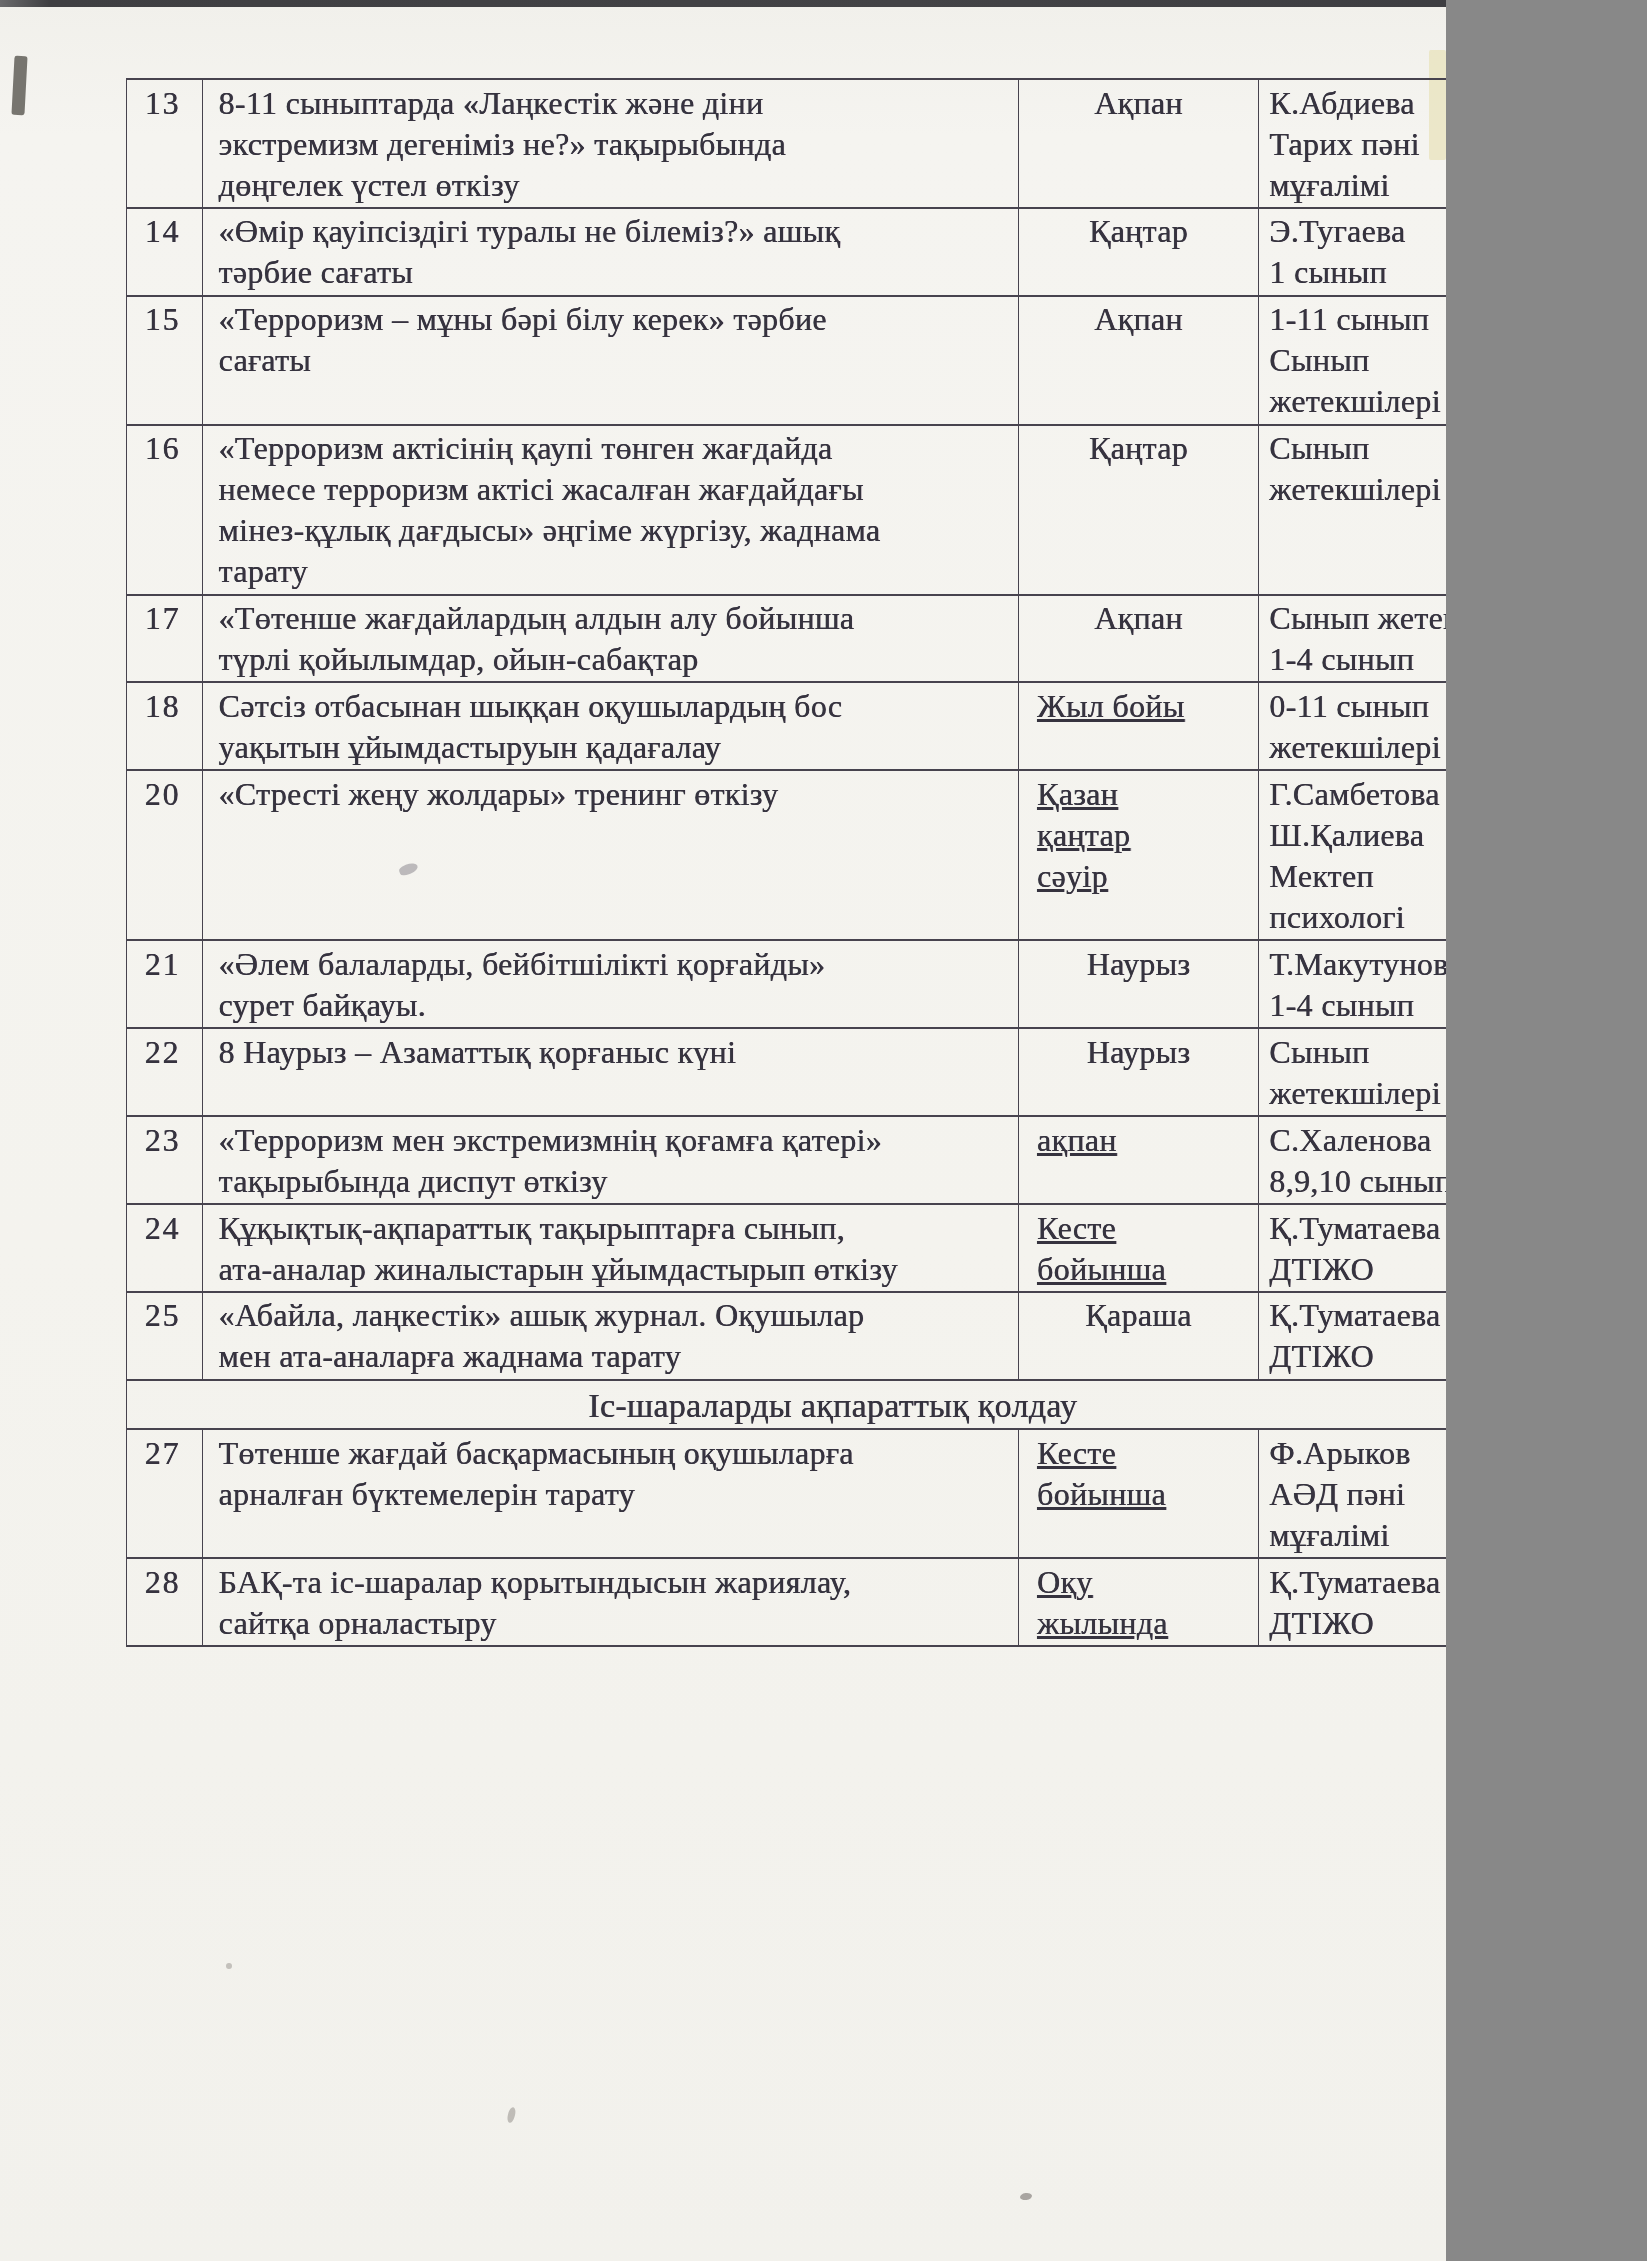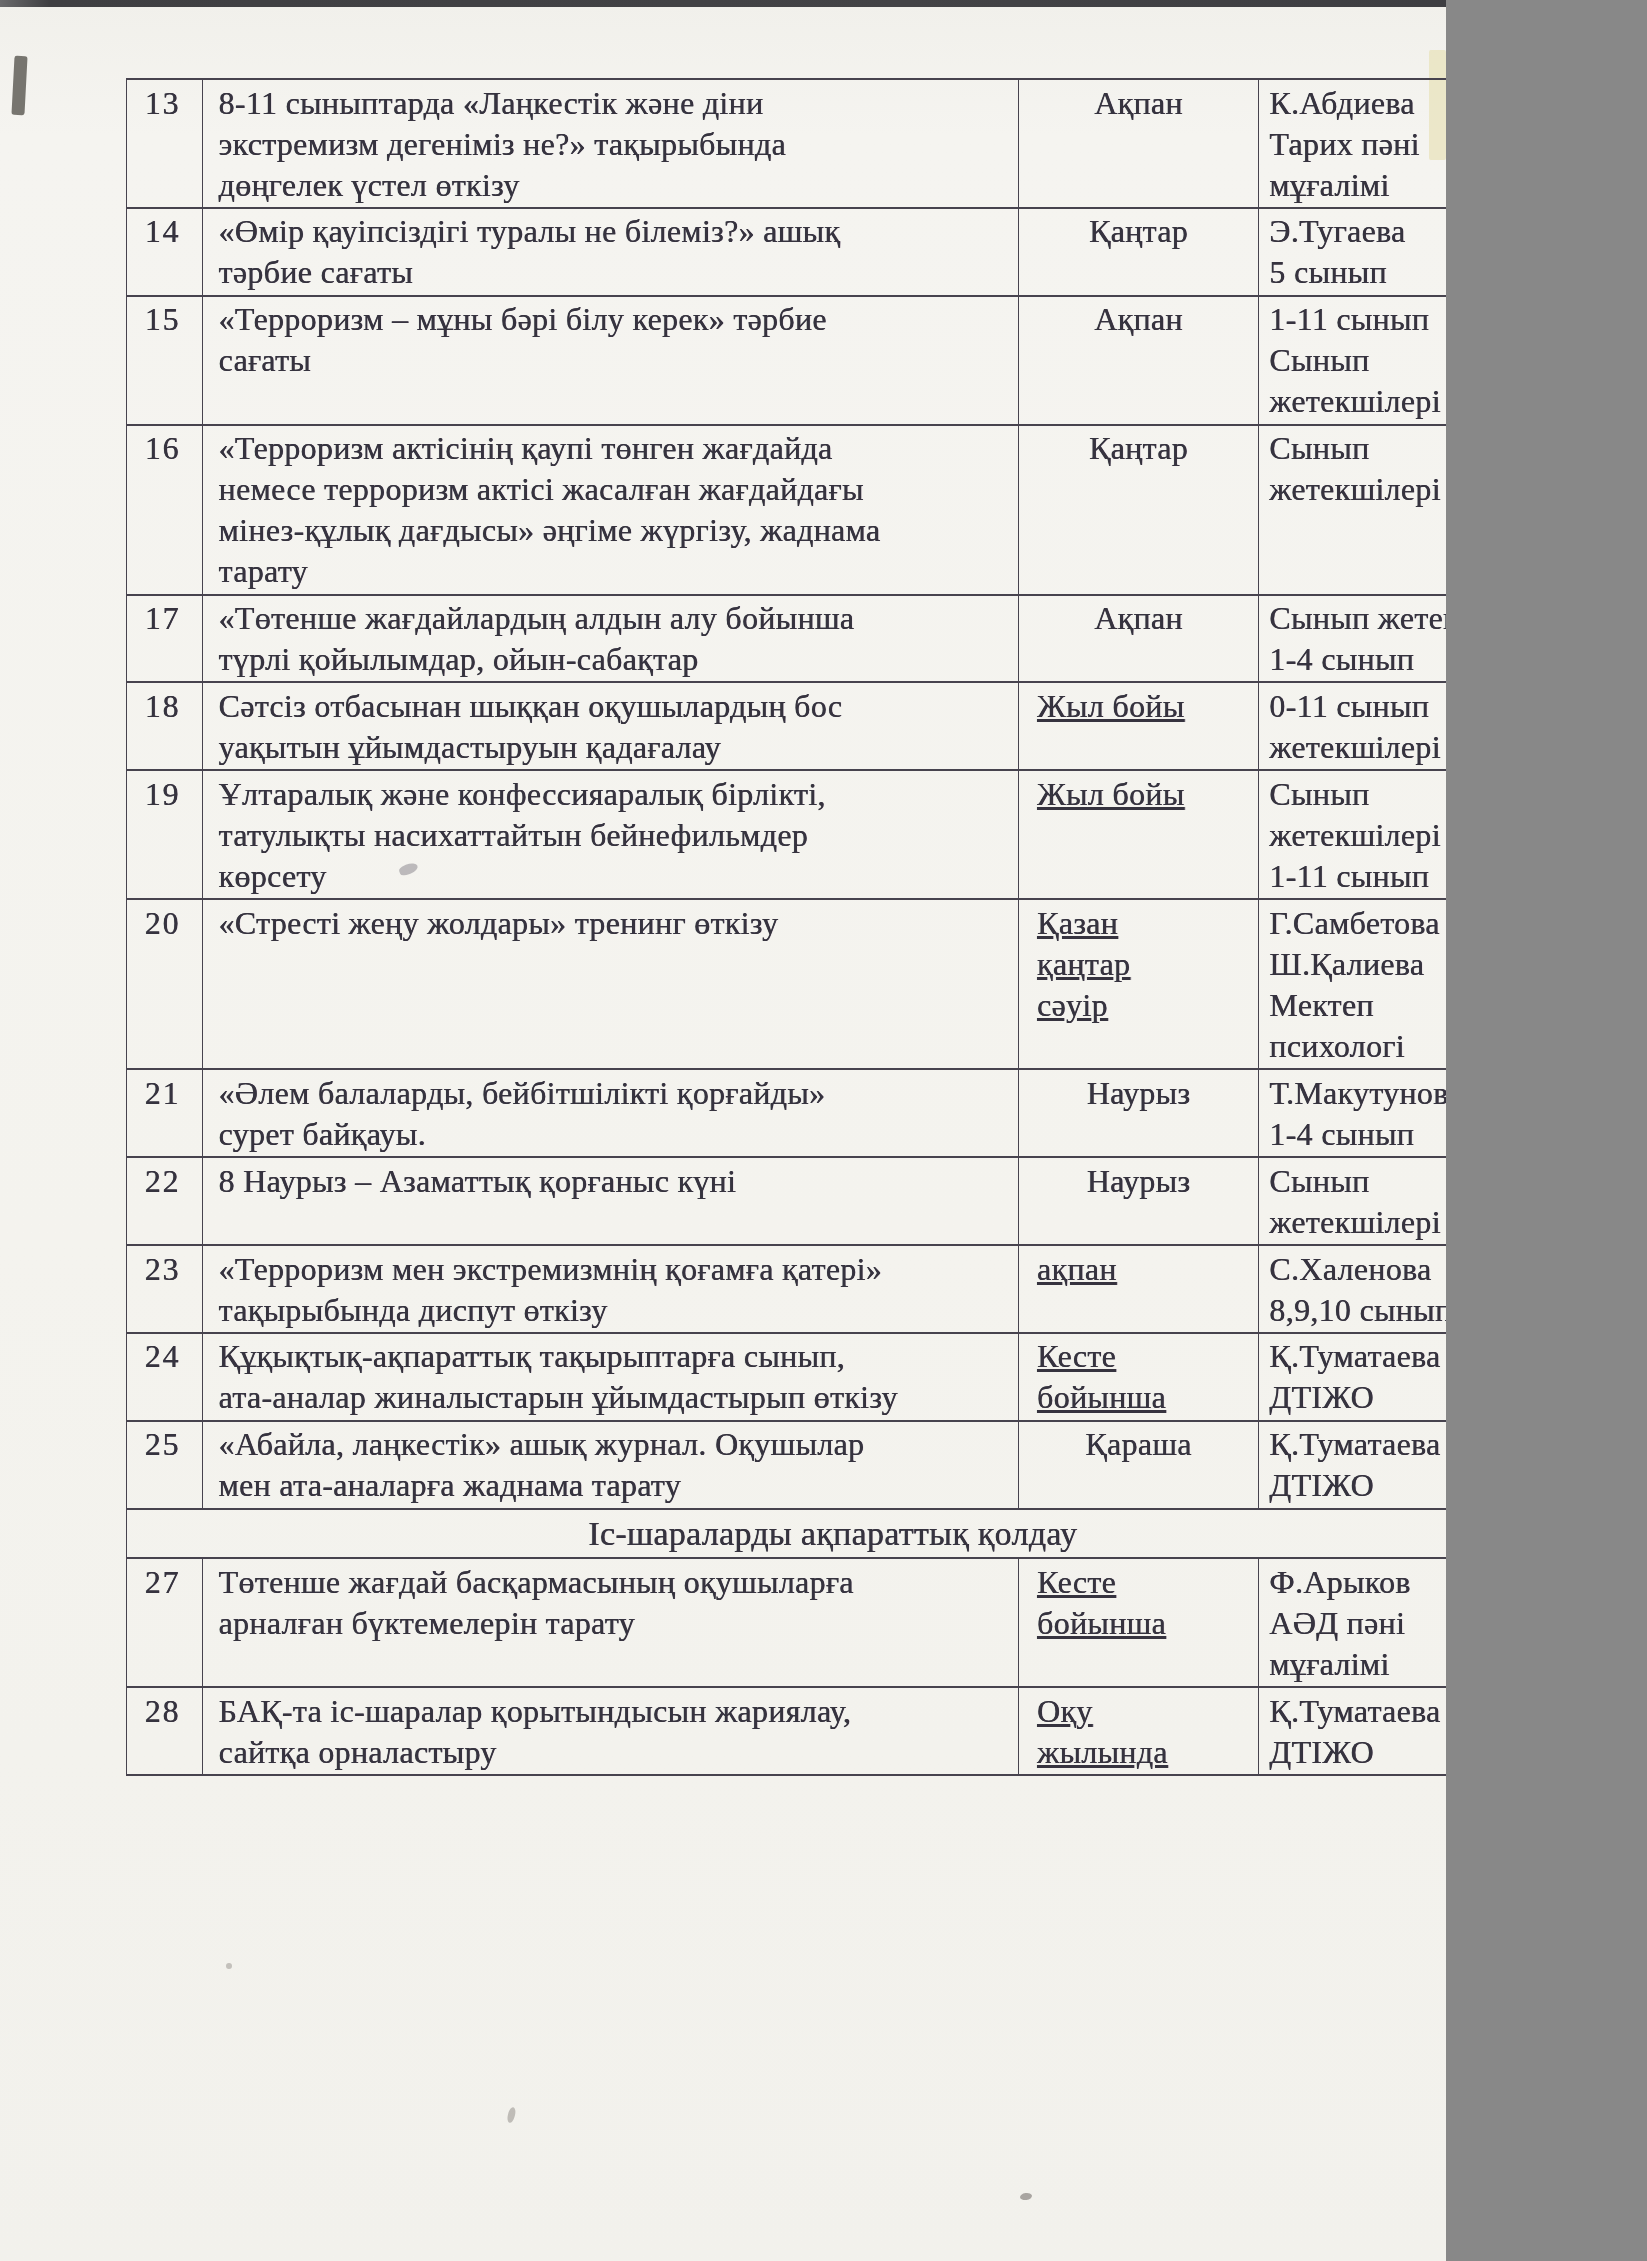--- a/index.html
+++ b/index.html
@@ -91,21 +91,21 @@
 Тарих пәні
 мұғалімі</td>
   </tr>
 
   <tr class="item-row">
     <td class="cell cell-no">14</td>
     <td class="cell cell-activity">«Өмір қауіпсіздігі  туралы не білеміз?» ашық
 тәрбие сағаты</td>
     <td class="cell cell-period align-center">Қаңтар</td>
     <td class="cell cell-responsible">Э.Тугаева
-5 сынып</td>
+1 сынып</td>
   </tr>
 
   <tr class="item-row">
     <td class="cell cell-no">15</td>
     <td class="cell cell-activity">«Терроризм – мұны бәрі білу керек» тәрбие
 сағаты</td>
     <td class="cell cell-period align-center">Ақпан</td>
     <td class="cell cell-responsible">1-11 сынып
 Сынып
 жетекшілері</td>
@@ -133,30 +133,20 @@
 
   <tr class="item-row">
     <td class="cell cell-no">18</td>
     <td class="cell cell-activity">Сәтсіз отбасынан шыққан оқушылардың бос
 уақытын ұйымдастыруын қадағалау</td>
     <td class="cell cell-period align-left">Жыл бойы</td>
     <td class="cell cell-responsible">0-11 сынып
 жетекшілері</td>
   </tr>
 
-  <tr class="item-row">
-    <td class="cell cell-no">19</td>
-    <td class="cell cell-activity">Ұлтаралық және конфессияаралық бірлікті,
-татулықты насихаттайтын бейнефильмдер
-көрсету</td>
-    <td class="cell cell-period align-left">Жыл бойы</td>
-    <td class="cell cell-responsible">Сынып
-жетекшілері
-1-11 сынып</td>
-  </tr>
 
   <tr class="item-row">
     <td class="cell cell-no">20</td>
     <td class="cell cell-activity">«Стресті жеңу жолдары» тренинг өткізу</td>
     <td class="cell cell-period align-left">Қазан
 қаңтар
 сәуір</td>
     <td class="cell cell-responsible">Г.Самбетова
 Ш.Қалиева
 Мектеп

